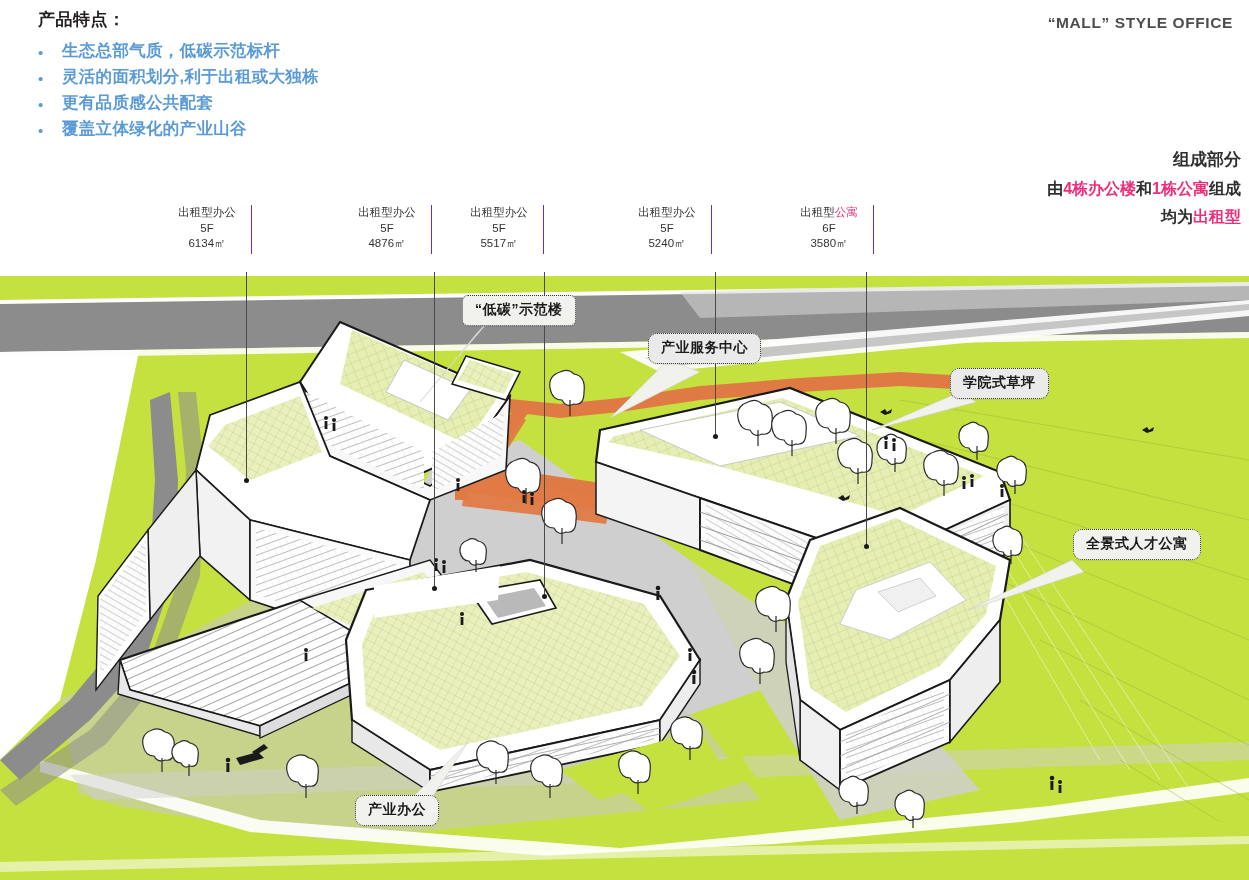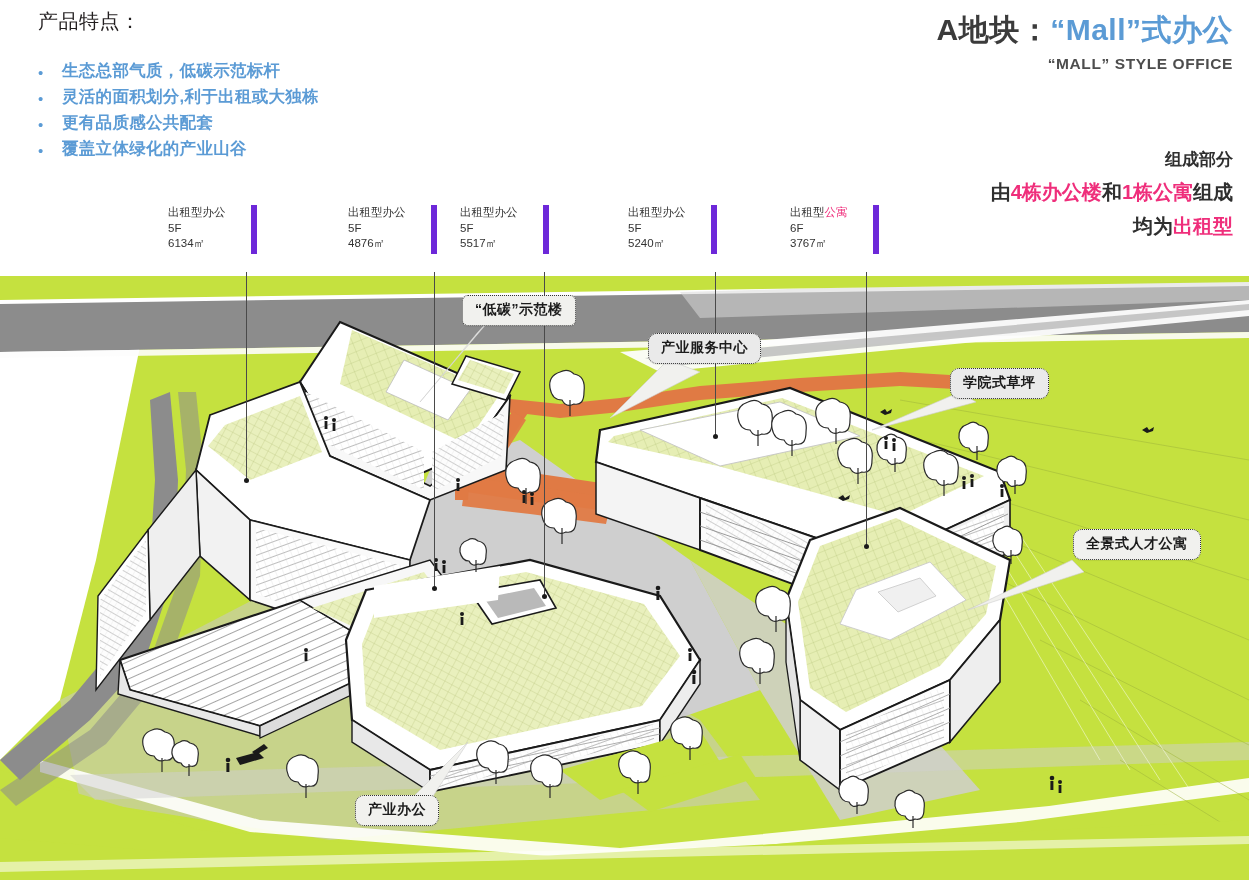--- a/index.html
+++ b/index.html
@@ -9,22 +9,22 @@
   body {
     width: 1249px; height: 880px;
     position: relative; overflow: hidden;
     font-family: "Liberation Sans", "DejaVu Sans", sans-serif;
   }
   #stage { position: absolute; left:0; top:0; width:1249px; height:880px; }
 
   
   .features { position:absolute; left:38px; top:8px; width:480px; }
   .features-title {
-    font-size:20px; font-weight:normal; color:#231f20;
-    letter-spacing:0.5px; margin-bottom:26px;
+    font-size:17px; font-weight:bold; color:#231f20;
+    letter-spacing:0.5px; margin-bottom:10px;
   }
   .feature-row { display:flex; align-items:flex-start; margin-bottom:7px; }
   .feature-bullet {
     color:#5b9bd5; font-size:15px; line-height:1;
     width:24px; flex:0 0 24px; padding-top:4px; text-align:left;
   }
   .feature-text {
     color:#5b9bd5; font-size:16.5px; font-weight:bold;
     letter-spacing:0.3px; line-height:1.15;
   }
@@ -33,34 +33,34 @@
   .title-main {
     font-size:30px; font-weight:bold; color:#3b3b3b;
     letter-spacing:0.5px; white-space:nowrap;
   }
   .title-main .accent { color:#5b9bd5; }
   .title-sub {
     font-size:15.5px; font-weight:bold; color:#4d4d4d;
     letter-spacing:0.6px; margin-top:4px; white-space:nowrap;
   }
 
-  .compose-block { position:absolute; right:16px; top:148px; text-align:right;margin-left:20px; }
+  .compose-block { position:absolute; right:8px; top:148px; text-align:right;margin-left:20px; }
   .compose-head {
     font-size:17px; font-weight:bold; color:#2f2f2f; margin-bottom:8px;
   }
   .compose-line {
-    font-size:20px; font-weight:bold; color:#2f2f2f;
+    font-size:16px; font-weight:bold; color:#2f2f2f;
     margin-bottom:7px; white-space:nowrap;
   }
   .pink { color:#ef2e7b; }
 
   
   .spec {
-    position:absolute; text-align:left; font-size:11.5px;
-    color:#333; line-height:1.35; border-right:6px solid #6d28d9;
+    position:absolute; text-align:center; font-size:11.5px;
+    color:#333; line-height:1.35; border-right:1px solid #6d28d9;
     padding-right:5px; padding-bottom:2px;
   }
   .spec .l1 { white-space:nowrap; }
 
   
   .leader {
     position:absolute; width:1px; background:#4a4a4a;
   }
   .leader-dot {
     position:absolute; width:5px; height:5px; border-radius:50%;
@@ -393,23 +393,20 @@
       <span class="feature-bullet">•</span>
       <span class="feature-text">更有品质感公共配套</span>
     </div>
     <div class="feature-row">
       <span class="feature-bullet">•</span>
       <span class="feature-text">覆盖立体绿化的产业山谷</span>
     </div>
   </div>
 
   <div class="title-block">
-    <div class="title-main">
-      <span>A地块：</span><span class="accent">“Mall”式办公</span>
-    </div>
     <div class="title-sub">“MALL” STYLE OFFICE</div>
   </div>
 
   <div class="compose-block">
     <div class="compose-head">组成部分</div>
     <div class="compose-line">
       <span>由</span><span class="pink">4栋办公楼</span><span>和</span><span class="pink">1栋公寓</span><span>组成</span>
     </div>
     <div class="compose-line">
       <span>均为</span><span class="pink">出租型</span>
@@ -444,21 +441,21 @@
     <div class="l1">出租型办公</div>
     <div>5F</div>
     <div><span>5240</span><span>㎡</span></div>
   </div>
   <div class="leader" style="left:715px; top:272px; height:164px;"></div>
   <div class="leader-dot" style="left:713px; top:434px;"></div>
 
   <div class="spec" style="left:790px; top:205px; width:78px;">
     <div class="l1"><span>出租型</span><span class="pink">公寓</span></div>
     <div>6F</div>
-    <div><span>3767</span><span>㎡</span></div>
+    <div><span>3580</span><span>㎡</span></div>
   </div>
   <div class="leader" style="left:866px; top:272px; height:274px;"></div>
   <div class="leader-dot" style="left:864px; top:544px;"></div>
 
   <div class="bubble lite" style="left:462px; top:295px;border-radius:6px;">
     <span>“低碳”示范楼</span>
   </div>
 
   <div class="bubble" style="left:648px; top:333px;">
     <span>产业服务中心</span>

